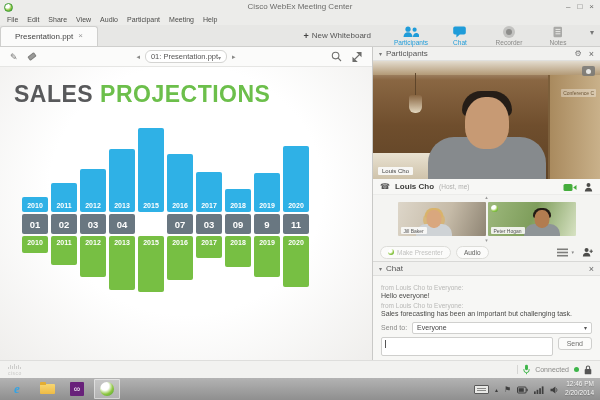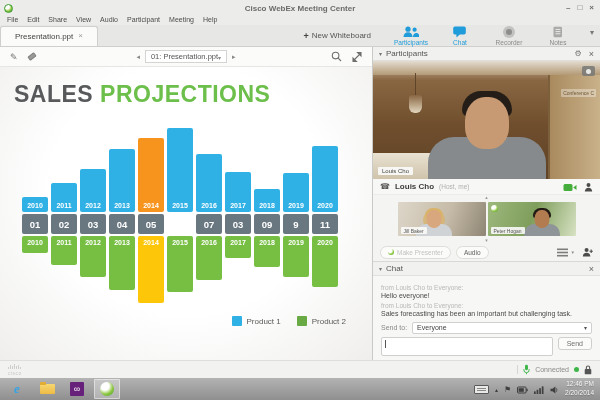--- a/index.html
+++ b/index.html
@@ -1,21 +1,21 @@
 <!DOCTYPE html>
 <html><head>
 <meta charset="utf-8">
 <style>
   * { box-sizing: border-box; margin: 0; padding: 0; }
   html,body { width:600px; height:400px; overflow:hidden; font-family:"Liberation Sans",sans-serif; }
   body { background:#9a9a9a; }
   .app { width:600px; height:378px; display:flex; flex-direction:column; background:#ececea; }
 
   
-  .titlebar { height:13px; position:relative; display:flex; align-items:flex-end; background:#ececea;font-weight:bold; }
+  .titlebar { height:13px; position:relative; display:flex; align-items:center; background:#ececea; }
   .logo-ball { width:9px; height:9px; border-radius:50%; margin-left:4px; margin-top:1px;
     background:radial-gradient(circle at 35% 30%, #ffffff 0 28%, #8dc63f 60%, #3f9c35 100%); border:0.5px solid #3f9c35;}
   .win-title { position:absolute; left:0; right:0; text-align:center; font-size:8px; color:#6b6b69; }
   .win-controls { margin-left:auto; display:flex; gap:7px; padding-right:6px; font-size:8px; color:#6b6b69; z-index:2;}
   .win-controls span { cursor:default; line-height:10px;}
 
   
   .menubar { height:12px; display:flex; align-items:center; gap:9px; padding-left:7px; font-size:7px; color:#4c4c4a; }
 
   
@@ -41,21 +41,21 @@
   .content { flex:1; min-height:0; display:flex; }
   .left-pane { flex:1; display:flex; flex-direction:column; border-right:1px solid #c9c9c7; background:#fbfbfa; }
 
   .doc-toolbar { height:20px; display:flex; align-items:center; background:#fbfbfa; border-bottom:1px solid #e6e6e4; padding:0 10px; position:relative;}
   .dt-left { display:flex; gap:10px; align-items:center; color:#6f6f6d;}
   .pencil { font-size:9px; color:#6f6f6d; }
   .eraser { width:8px; height:5px; background:#9a9a98; border-radius:1px; transform:rotate(-38deg); display:inline-block; border:1px solid #7f7f7d;}
   .dt-center { position:absolute; left:0; right:0; display:flex; justify-content:center; align-items:center; gap:5px; pointer-events:none;}
   .dt-center > * { pointer-events:auto; }
   .dt-arrow { font-size:7px; color:#8a8a88; }
-  .doc-select { background:#fff; border:1px solid #d4d4d2; border-radius:0; font-size:7.5px; color:#555; padding:1px 5px; display:flex; align-items:flex-end;}
+  .doc-select { background:#fff; border:1px solid #d4d4d2; border-radius:6px; font-size:7.5px; color:#555; padding:1px 5px; display:flex; align-items:flex-end;}
   .doc-select .car { font-size:6px; color:#888;}
   .dt-right { margin-left:auto; display:flex; gap:10px; align-items:center; z-index:2; color:#6f6f6d;}
 
   .slide { flex:1; position:relative; background:radial-gradient(ellipse at 50% 42%, #ffffff 52%, #efeeec 100%); overflow:hidden;}
   .slide-title { margin:14px 0 0 14px; font-size:23px; font-weight:600; letter-spacing:0.5px; }
   .slide-title .t-gray { color:#58595b; }
   .slide-title .t-green { color:#6cbf4b; }
 
   .chart { display:flex; gap:3px; margin:8px 0 0 22px; }
   .col { display:flex; flex-direction:column; width:26px; }
@@ -342,33 +342,20 @@
               </div>
               <div class="num-box" style="background: rgb(105, 119, 129);">04</div>
               <div class="bar-area bottom">
                 <div class="bar bottom-bar" style="height: 54px; background: rgb(119, 191, 67);">
                   <span class="bar-label">2013</span>
                 </div>
               </div>
             </div>
             <div class="col">
               <div class="bar-area top">
-                <div class="bar top-bar" style="height: 74px; background: rgb(247, 148, 30);">
-                  <span class="bar-label">2014</span>
-                </div>
-              </div>
-              <div class="num-box" style="background: rgb(105, 119, 129);">05</div>
-              <div class="bar-area bottom">
-                <div class="bar bottom-bar" style="height: 67px; background: rgb(253, 198, 8);">
-                  <span class="bar-label">2014</span>
-                </div>
-              </div>
-            </div>
-            <div class="col">
-              <div class="bar-area top">
                 <div class="bar top-bar" style="height: 84px; background: rgb(47, 177, 230);">
                   <span class="bar-label">2015</span>
                 </div>
               </div>
               <div class="num-box" style="background: rgb(105, 119, 129); margin-left: 44px;">06</div>
               <div class="bar-area bottom">
                 <div class="bar bottom-bar" style="height: 56px; background: rgb(119, 191, 67);">
                   <span class="bar-label">2015</span>
                 </div>
               </div>
@@ -432,30 +419,20 @@
                 </div>
               </div>
               <div class="num-box" style="background: rgb(105, 119, 129);">11</div>
               <div class="bar-area bottom">
                 <div class="bar bottom-bar" style="height: 51px; background: rgb(119, 191, 67);">
                   <span class="bar-label">2020</span>
                 </div>
               </div>
             </div>
           </div>
-        <div class="legend">
-          <span class="legend-item">
-            <i class="legend-swatch" style="background: rgb(47, 177, 230);"></i>
-            <span>Product 1</span>
-          </span>
-          <span class="legend-item">
-            <i class="legend-swatch" style="background: rgb(105, 170, 69);"></i>
-            <span>Product 2</span>
-          </span>
-        </div>
       </div>
     </div>
 
     <div class="right-pane">
 
       <div class="panel-header">
         <span class="hdr-caret">▾</span>
         <span>Participants</span>
         <span class="sp">
           <span class="gear">⚙</span>

